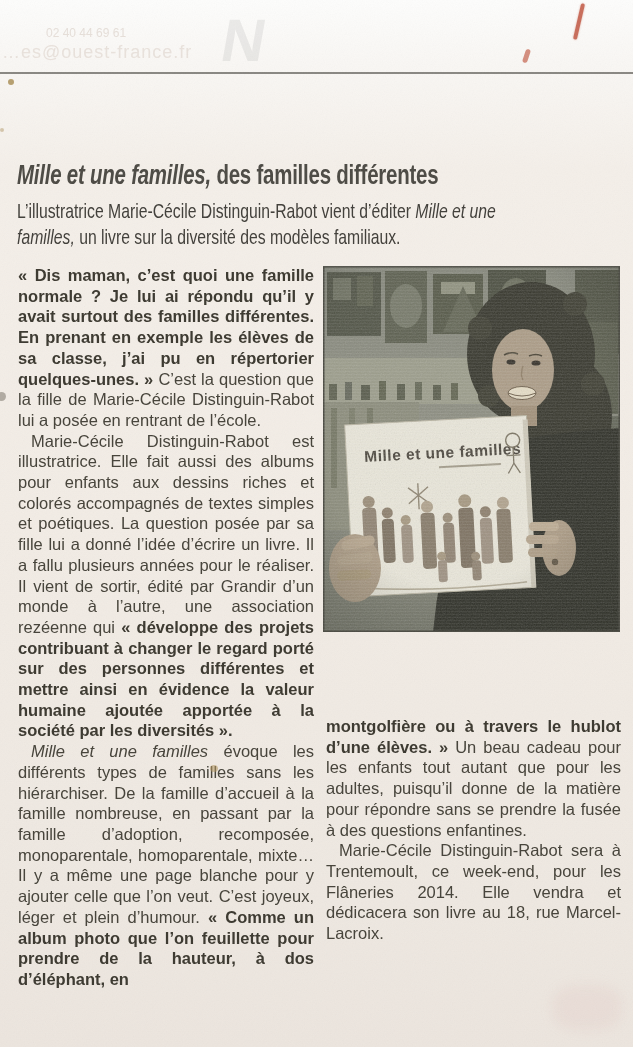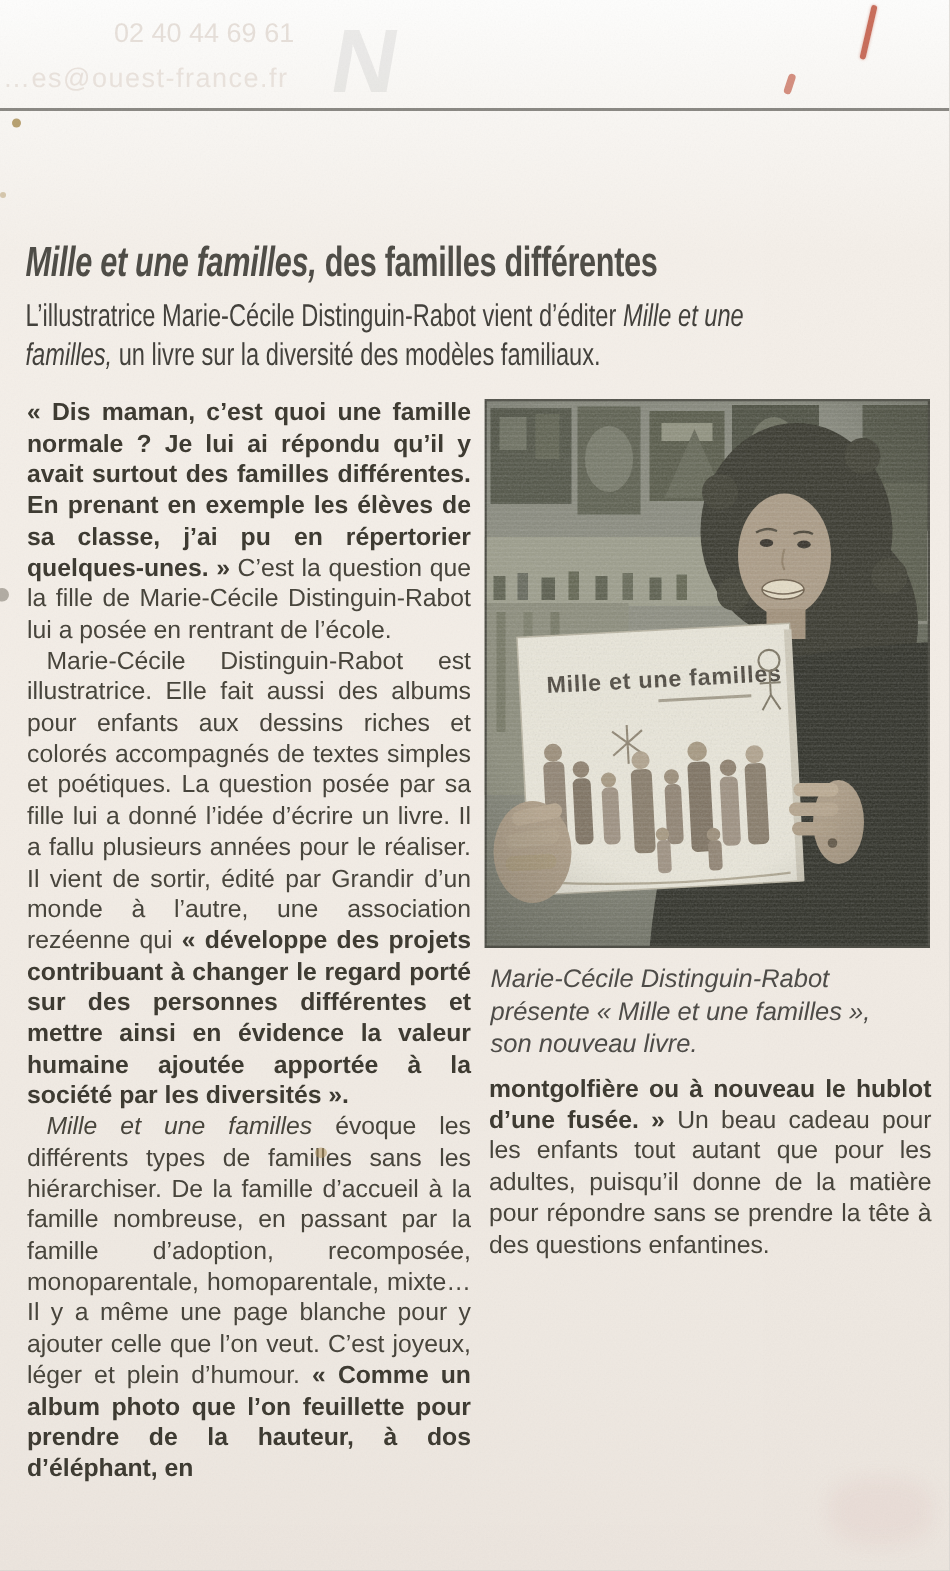--- a/index.html
+++ b/index.html
@@ -6,21 +6,21 @@
   .page{
     position:relative; width:633px; height:1047px; overflow:hidden;
     background:linear-gradient(180deg,#fdfdfc 0%,#f9f7f4 6%,#f4efe9 16%,#f2ece5 50%,#eee8e1 86%,#ece5de 100%);
     font-family:"Liberation Sans", sans-serif;
     -webkit-font-smoothing:antialiased;
   }
   
   .faded-addr{position:absolute;left:2px;top:0;font-size:19px;color:#b7b3af;letter-spacing:.2px;
     background:linear-gradient(90deg,#a9a5a1 0%,#b5b1ad 55%,#ddd8d3 80%,#eee9e4 100%);
     -webkit-background-clip:text;background-clip:text;-webkit-text-fill-color:transparent;}
-  .faded-phone{position:absolute;left:46px;top:12px;font-size:18px;color:#e6dfd9;margin-left:30px;}
+  .faded-phone{position:absolute;left:46px;top:26px;font-size:12px;color:#e6dfd9;}
   .faded-email{position:absolute;left:2px;top:42px;font-size:18px;color:#e9e2dc;letter-spacing:1px;}
   .ghost-n{position:absolute;left:222px;top:6px;font-size:60px;font-weight:bold;
     color:rgba(125,125,122,.13);transform:skewX(-10deg);}
   .masthead{position:absolute;right:17px;top:6px;text-align:right;font-size:20px;line-height:27px;
     color:#3e3c38;letter-spacing:.2px;}
   .red-mark-1{position:absolute;left:577px;top:3px;width:4px;height:37px;border-radius:2px;
     background:rgba(187,72,50,.8);transform:rotate(13deg);box-shadow:0 0 2px rgba(187,72,50,.45);}
   .red-mark-2{position:absolute;left:524px;top:49px;width:5px;height:14px;border-radius:3px;
     background:rgba(192,84,62,.65);transform:rotate(18deg);}
   .rule{position:absolute;left:0;top:72px;width:633px;height:2px;background:#76736d;opacity:.85;}
@@ -74,21 +74,22 @@
 
   <h1 class="headline"><span class="it">Mille et une familles,</span><span> des familles différentes</span></h1>
   <p class="standfirst"><span>L’illustratrice Marie-Cécile Distinguin-Rabot vient d’éditer </span><span class="it">Mille et une familles,</span><span> un livre sur la diversité des modèles familiaux.</span></p>
 
   <div class="col col-left">
       <p class="para"><span class="bold">« Dis maman, c’est quoi une famille normale ? Je lui ai répondu qu’il y avait surtout des familles différentes. En prenant en exemple les élèves de sa classe, j’ai pu en répertorier quelques-unes. » </span><span>C’est la question que la fille de Marie-Cécile Distinguin-Rabot lui a posée en rentrant de l’école.</span></p>
       <p class="para indent"><span>Marie-Cécile Distinguin-Rabot est illustratrice. Elle fait aussi des albums pour enfants aux dessins riches et colorés accompagnés de textes simples et poétiques. La question posée par sa fille lui a donné l’idée d’écrire un livre. Il a fallu plusieurs années pour le réaliser. Il vient de sortir, édité par Grandir d’un monde à l’autre, une association rezéenne qui </span><span class="bold">« développe des projets contribuant à changer le regard porté sur des personnes différentes et mettre ainsi en évidence la valeur humaine ajoutée apportée à la société par les diversités ».</span></p>
       <p class="para indent"><span class="italic">Mille et une familles</span><span> évoque les différents types de familles sans les hiérarchiser. De la famille d’accueil à la famille nombreuse, en passant par la famille d’adoption, recomposée, monoparentale, homoparentale, mixte… Il y a même une page blanche pour y ajouter celle que l’on veut. C’est joyeux, léger et plein d’humour. </span><span class="bold">« Comme un album photo que l’on feuillette pour prendre de la hauteur, à dos d’éléphant, en</span></p>
     </div>
   <div class="col col-right">
-      <p class="para"><span class="bold">montgolfière ou à nouveau le hublot d’une fusée. » </span><span>Un beau cadeau pour les enfants tout autant que pour les adultes, puisqu’il donne de la matière pour répondre sans se prendre la tête à des questions enfantines.</span></p>
+      <p class="para"><span class="bold">montgolfière ou à travers le hublot d’une élèves. » </span><span>Un beau cadeau pour les enfants tout autant que pour les adultes, puisqu’il donne de la matière pour répondre sans se prendre la fusée à des questions enfantines.</span></p>
+      <p class="para indent"><span>Marie-Cécile Distinguin-Rabot sera à Trentemoult, ce week-end, pour les Flâneries 2014. Elle vendra et dédicacera son livre au 18, rue Marcel-Lacroix.</span></p>
     </div>
 
   <figure class="photo">
     <svg width="297" height="366" viewBox="0 0 297 366" xmlns="http://www.w3.org/2000/svg">
       <defs>
         <linearGradient id="pg" x1="0" y1="0" x2="0" y2="1">
           <stop offset="0" stop-color="#84867a"></stop>
           <stop offset="0.45" stop-color="#8c8d80"></stop>
           <stop offset="1" stop-color="#77796c"></stop>
         </linearGradient>
@@ -207,25 +208,20 @@
         <rect x="205" y="282" width="30" height="9" rx="4.5" fill="#ad9c84"></rect>
         <circle cx="232" cy="296" r="3.2" fill="#5f5443"></circle>
       </g>
 
       <rect x="0" y="0" width="297" height="366" fill="url(#vig)"></rect>
       <rect x="0" y="0" width="297" height="366" filter="url(#grainF)" opacity="0.2"></rect>
       <rect x="0.75" y="0.75" width="295.5" height="364.5" fill="none" stroke="#4c4c44" stroke-width="1.5"></rect>
     </svg>
   </figure>
 
-  <div class="caption">
-      <div>Marie-Cécile Distinguin-Rabot</div>
-      <div>présente « Mille et une familles »,</div>
-      <div>son nouveau livre.</div>
-    </div>
 
   <div class="stain stain-1"></div>
   <div class="stain stain-2"></div>
   <div class="stain stain-3"></div>
   <div class="stain stain-4"></div>
   <div class="stain stain-5"></div>
 
   <svg class="grain" width="633" height="1047">
     <filter id="pgrain">
         <feTurbulence type="fractalNoise" baseFrequency="0.9" numOctaves="2" stitchTiles="stitch"></feTurbulence>

